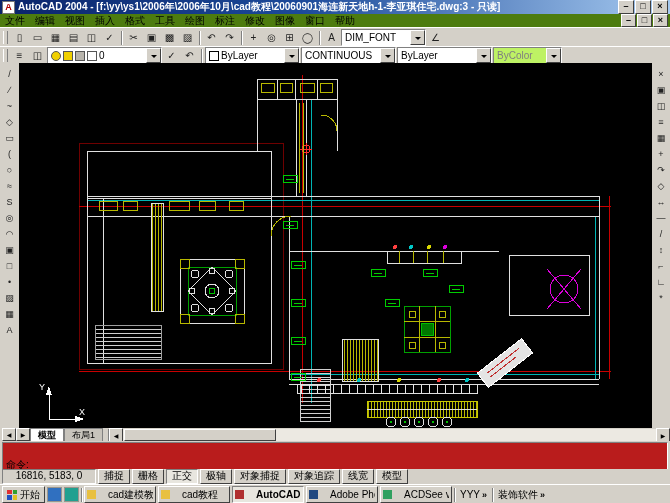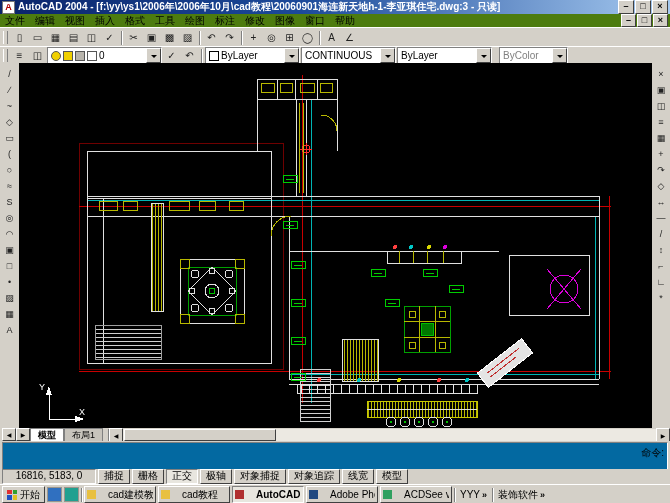--- a/index.html
+++ b/index.html
@@ -32,21 +32,21 @@
   #tb2{top:46px;height:17px;}
   .grip{width:3px;height:13px;border-left:1px solid #fff;border-right:1px solid #808080;margin:0 2px;flex:none;}
   .tbtn{width:17px;height:16px;display:flex;align-items:center;justify-content:center;
     font-size:10px;color:#222;flex:none;}
   .tsep{width:1px;height:14px;background:#808080;box-shadow:1px 0 0 #fff;margin:0 2px;flex:none;}
   .combo{display:flex;align-items:center;height:15px;background:#fff;border:1px solid;
     border-color:#808080 #fff #fff #808080;font-size:10px;padding-left:3px;flex:none;overflow:hidden;white-space:nowrap;}
   .combo .arrow{margin-left:auto;width:13px;height:13px;background:#d4d0c8;border:1px solid;
     border-color:#fff #404040 #404040 #fff;display:flex;align-items:center;justify-content:center;flex:none;}
   .arrow::after{content:"";border:3px solid transparent;border-top-color:#000;margin-top:4px;}
-  .combo.disabled{background:#ffffff;color:#808080;margin-left:6px;}
+  .combo.disabled{background:#bef264;color:#808080;}
   .w80{width:80px;} .w110{width:110px;} .w90{width:90px;} .w64{width:64px;}
   .chip{width:8px;height:8px;margin-right:2px;flex:none;border:1px solid #555;}
   .chip.bulb{background:#f0d000;border-radius:50%;}
   .chip.sun{background:#f0d000;}
   .chip.lock{background:#b8b4ac;}
   .chip.color0{background:#fff;}
   .chip.colorsw{background:#fff;border:1px solid #000;}
 
   
   .side{position:absolute;top:63px;height:365px;background:#d4d0c8;display:flex;flex-direction:column;
@@ -67,22 +67,22 @@
     background:#c8c4bc;flex:none;}
   .tab.active{background:#fff;font-weight:bold;}
   .hscroll{flex:1;height:12px;margin-left:5px;background:#ece9e2;border-left:1px solid #808080;display:flex;align-items:center;}
   .sarrow{width:12px;height:12px;background:#d4d0c8;border:1px solid;border-color:#fff #404040 #404040 #fff;
     font-size:6px;display:flex;align-items:center;justify-content:center;flex:none;}
   .thumb{width:150px;height:10px;background:#d4d0c8;border:1px solid;border-color:#fff #404040 #404040 #fff;margin:0 1px;}
   .strack{flex:1;}
 
   
   .cmd{position:absolute;left:0;top:441px;right:0;height:28px;background:#d4d0c8;padding:1px 2px;}
-  .cmd-inner{height:24px;background:#0369a1;border:1px solid;border-color:#808080 #fff #fff #808080;
-    font-size:10px;padding:4px 3px;display:flex;justify-content:flex-end;}
+  .cmd-inner{height:24px;background:#b91c1c;border:1px solid;border-color:#808080 #fff #fff #808080;
+    font-size:10px;padding:4px 3px;display:flex;flex-direction:column;justify-content:flex-end;}
   .cmd-line{height:12px;line-height:12px;white-space:pre;}
 
   
   .status{position:absolute;left:0;top:469px;right:0;height:15px;background:#d4d0c8;display:flex;
     align-items:center;gap:2px;padding:0 2px;font-size:10px;}
   .coords{width:92px;height:13px;line-height:12px;text-align:center;border:1px solid;
     border-color:#808080 #fff #fff #808080;flex:none;}
   .sbbtn{padding:0 5px;height:13px;line-height:12px;border:1px solid;border-color:#fff #404040 #404040 #fff;flex:none;}
   .sbbtn.pressed{border-color:#808080 #fff #fff #808080;background:#e8e6df;}
 
@@ -164,20 +164,24 @@
     <span class="tsep"></span>
     <div class="tbtn">↶</div>
     <div class="tbtn">↷</div>
     <span class="tsep"></span>
     <div class="tbtn">+</div>
     <div class="tbtn">◎</div>
     <div class="tbtn">⊞</div>
     <div class="tbtn">◯</div>
     <span class="tsep"></span>
     <div class="tbtn">A</div>
+    <div class="combo w80">
+      <span>DIM_FONT</span>
+      <span class="arrow"></span>
+    </div>
     <div class="tbtn">∠</div>
   </div>
 
   <div class="tb" id="tb2">
     <span class="grip"></span>
     <div class="tbtn">≡</div>
     <div class="tbtn">◫</div>
     <div class="combo w110">
       <span class="chip bulb"></span>
       <span class="chip sun"></span>

